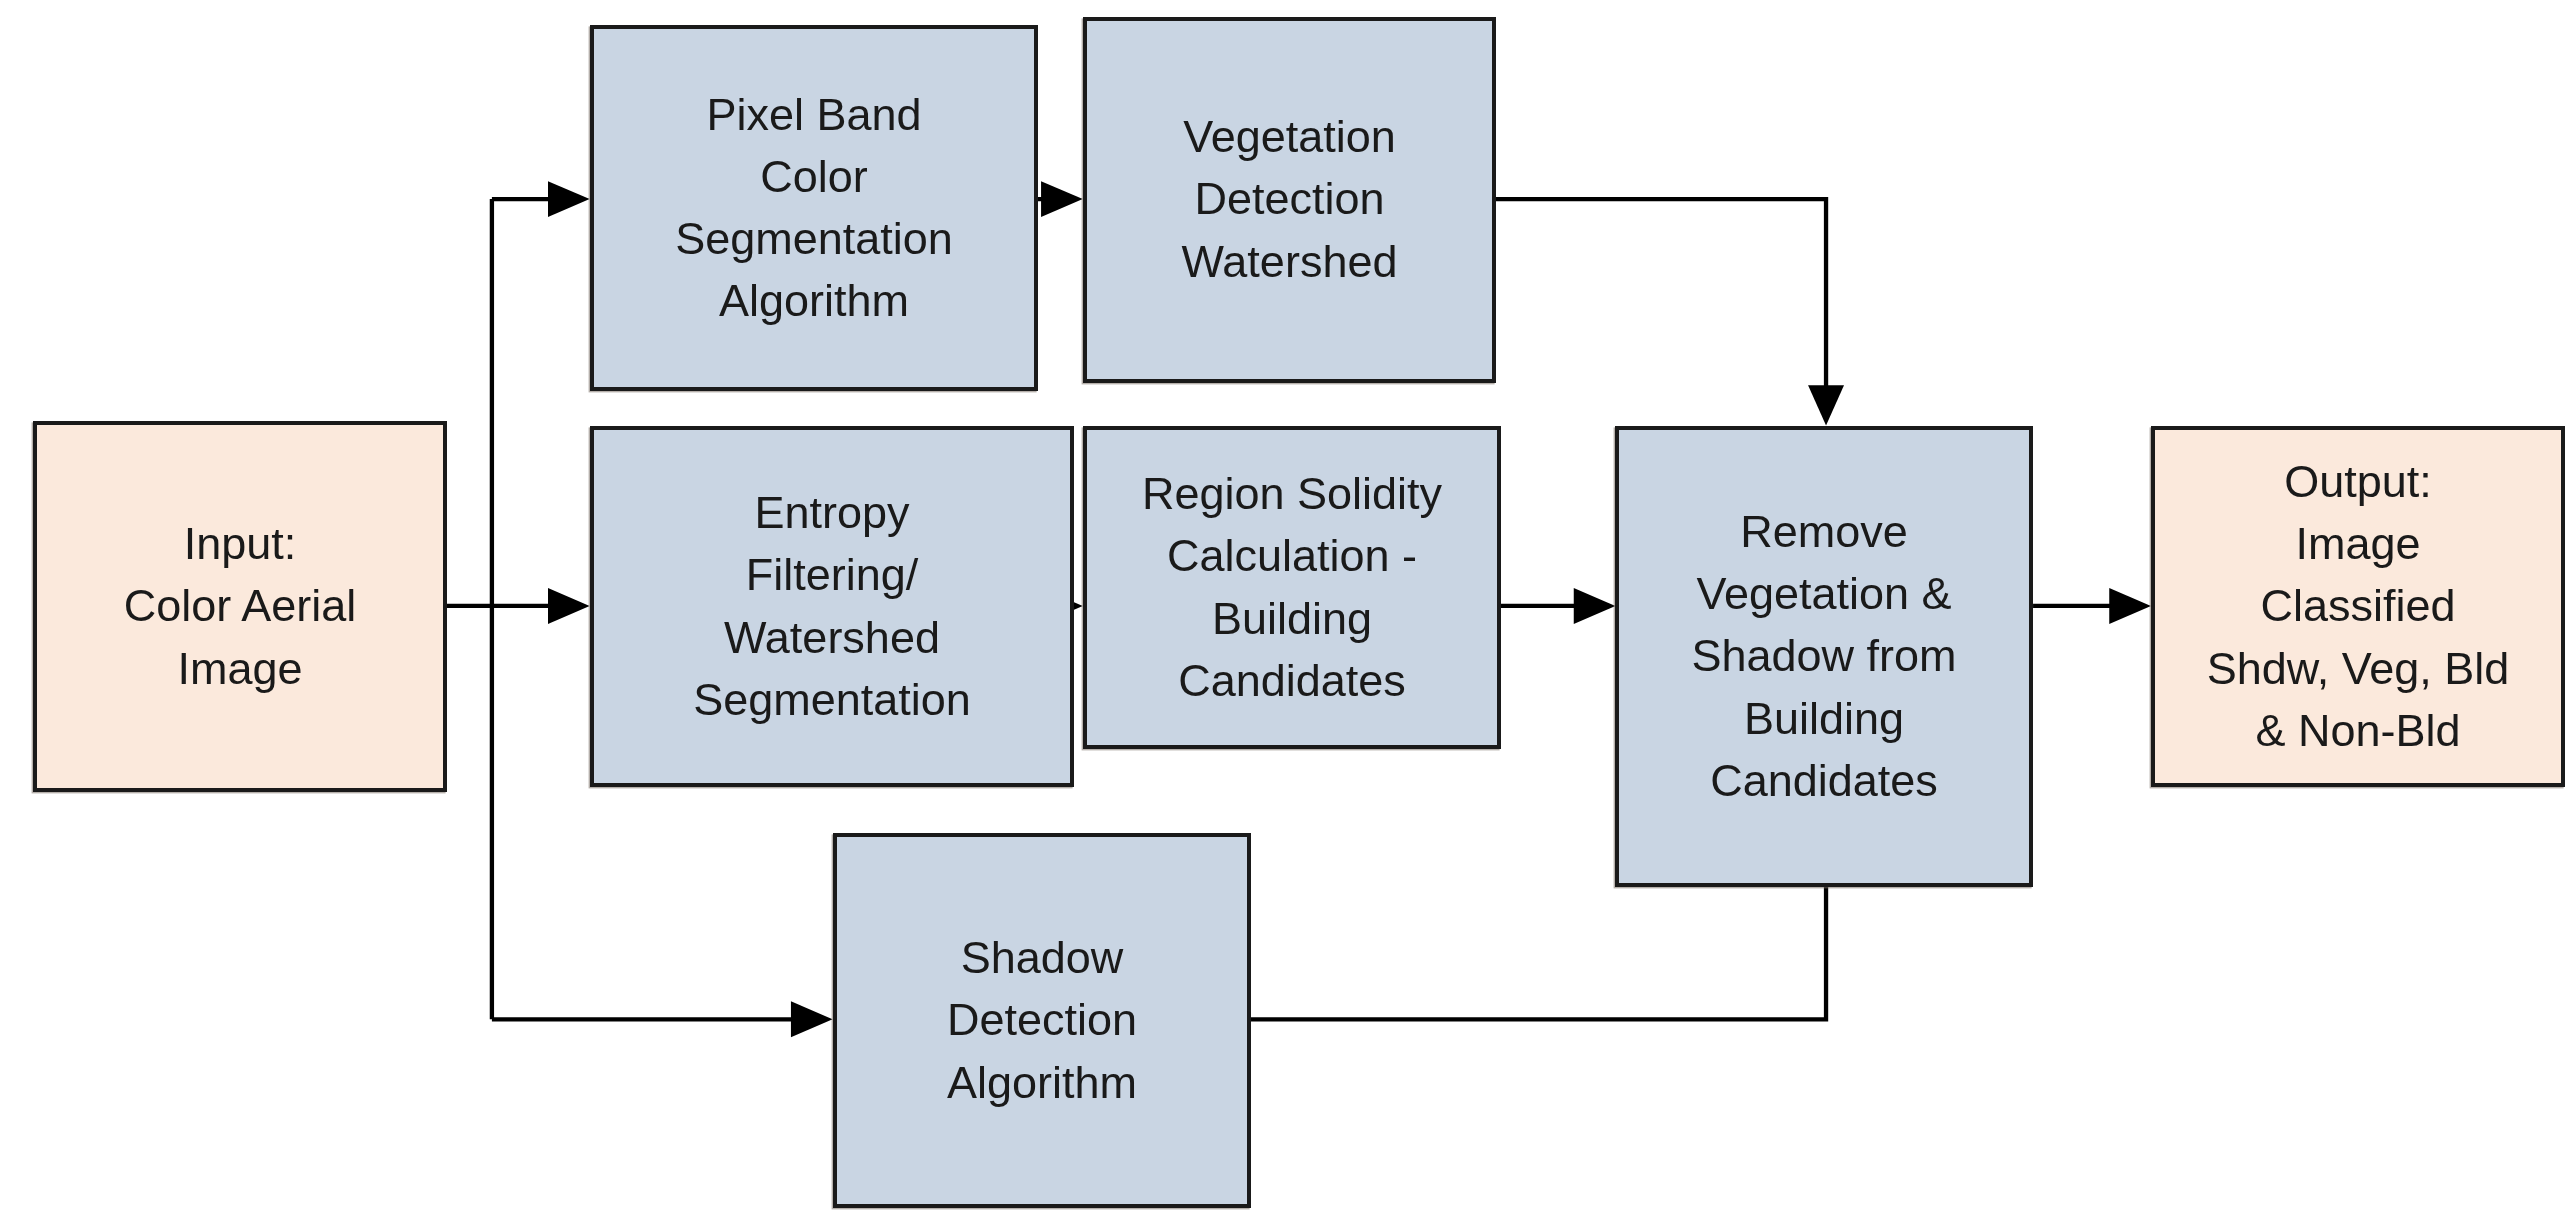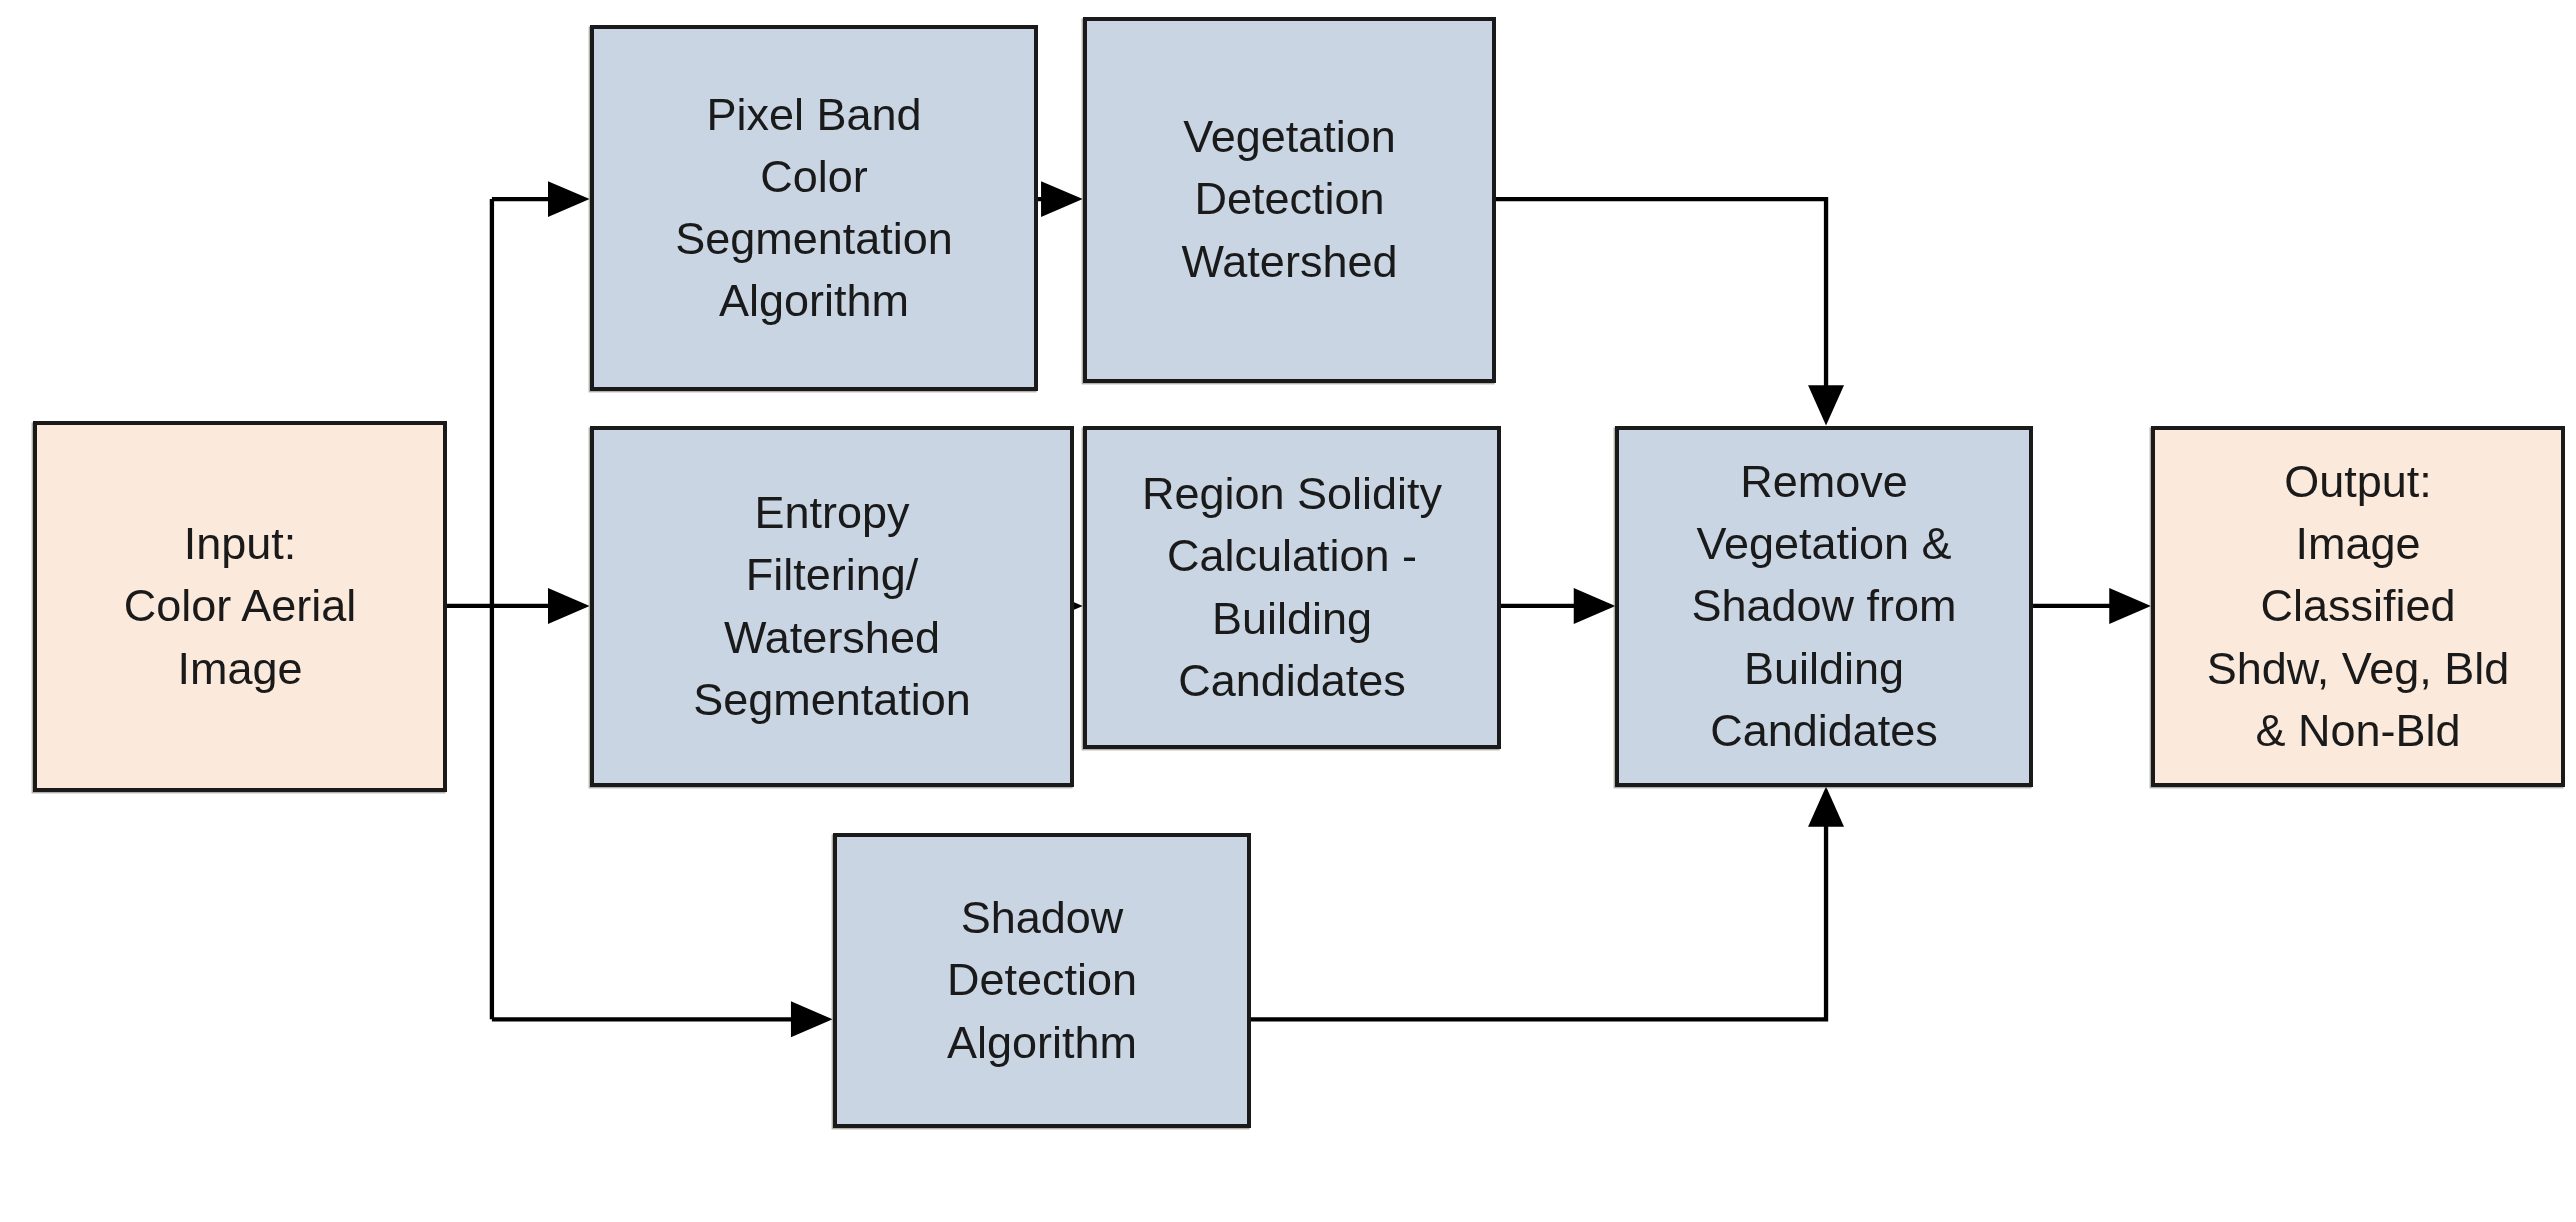--- a/index.html
+++ b/index.html
@@ -51,23 +51,23 @@
   .node-title {
     text-underline-offset: 5px;
     text-decoration-thickness: 3.6px;
   }
   
   #node-input           { left: 13px;   top: 421px;  width: 414px; height: 371px; margin-left: 20px; }
   #node-pixel-band      { left: 590px;  top: 25px;   width: 448px; height: 366px; }
   #node-vegetation      { left: 1083px; top: 16.5px;   width: 413px; height: 366px; }
   #node-entropy         { left: 590px;  top: 426px;  width: 484px; height: 361px; }
   #node-region-solidity { left: 1083px; top: 426px;  width: 418px; height: 323px; }
-  #node-remove-veg      { left: 1615px; top: 426px;  width: 418px; height: 361px; text-align: center; }
+  #node-remove-veg      { left: 1615px; top: 426px;  width: 418px; height: 461px; text-align: center; }
   #node-output          { left: 2151px; top: 426px;  width: 414px; height: 361px; }
-  #node-shadow          { left: 833px; top: 833px; width: 418px; height: 295px; }
+  #node-shadow          { left: 833px; top: 833px; width: 418px; height: 375px; }
 </style>
 </head>
 <body>
 
 <div class="canvas">
 
   <svg class="arrows" viewBox="0 0 3583 1700" xmlns="http://www.w3.org/2000/svg">
 
     <line class="arrow-line" x1="594" y1="843" x2="764" y2="843"></line>
     <polygon class="arrow-head" points="820,843 762,818 762,868"></polygon>

